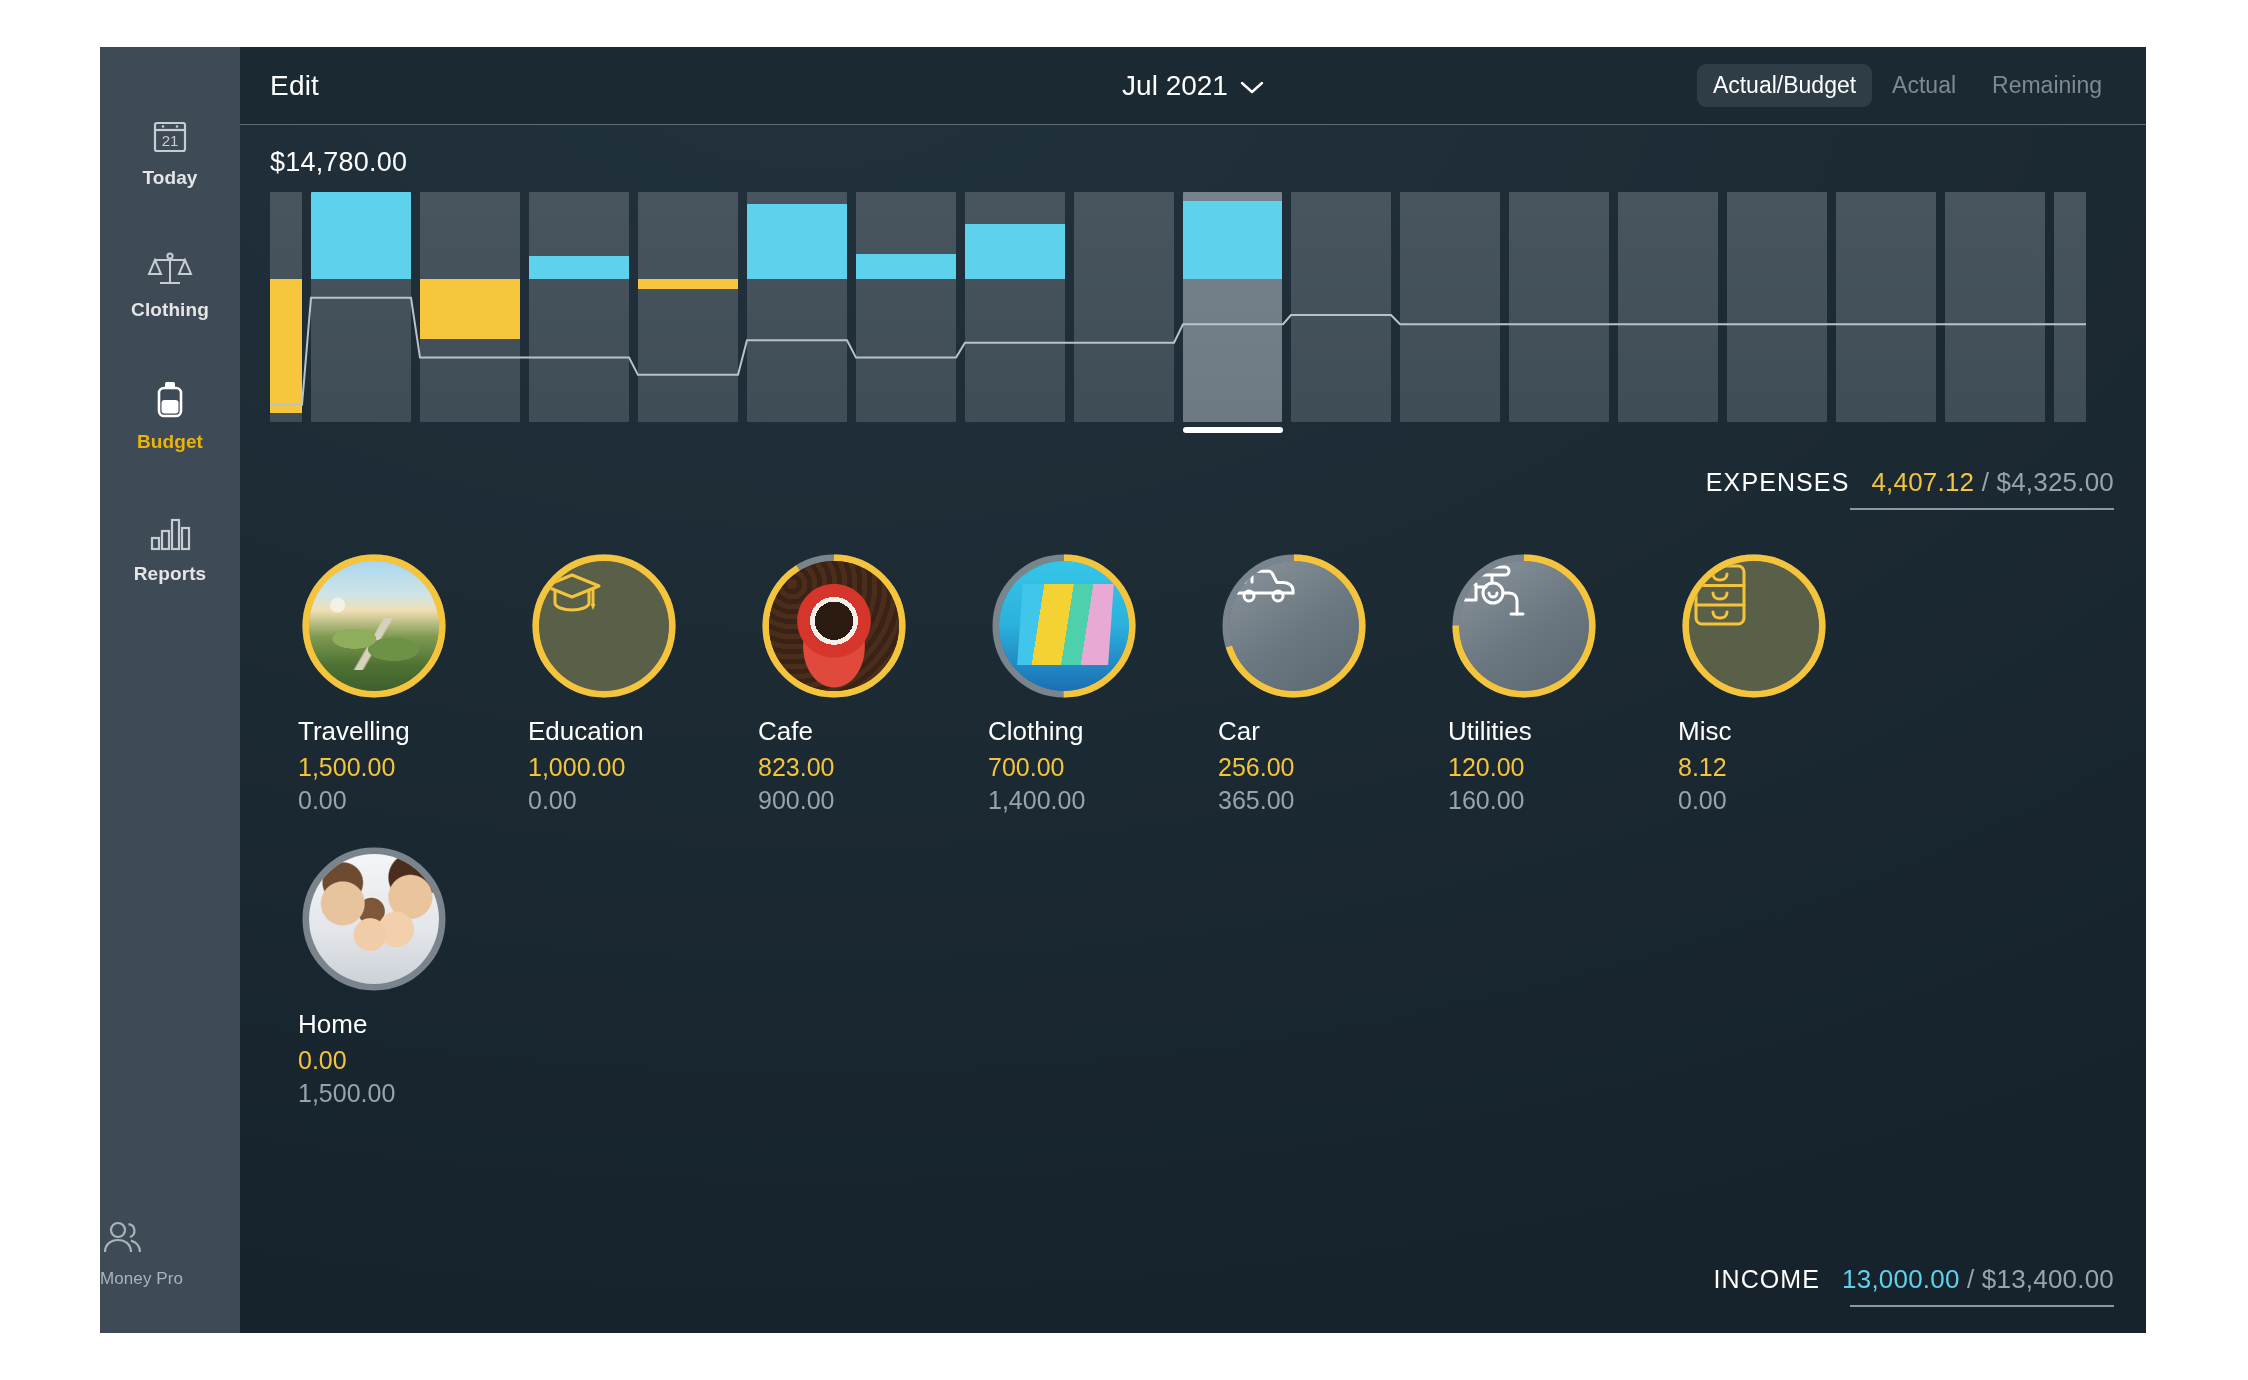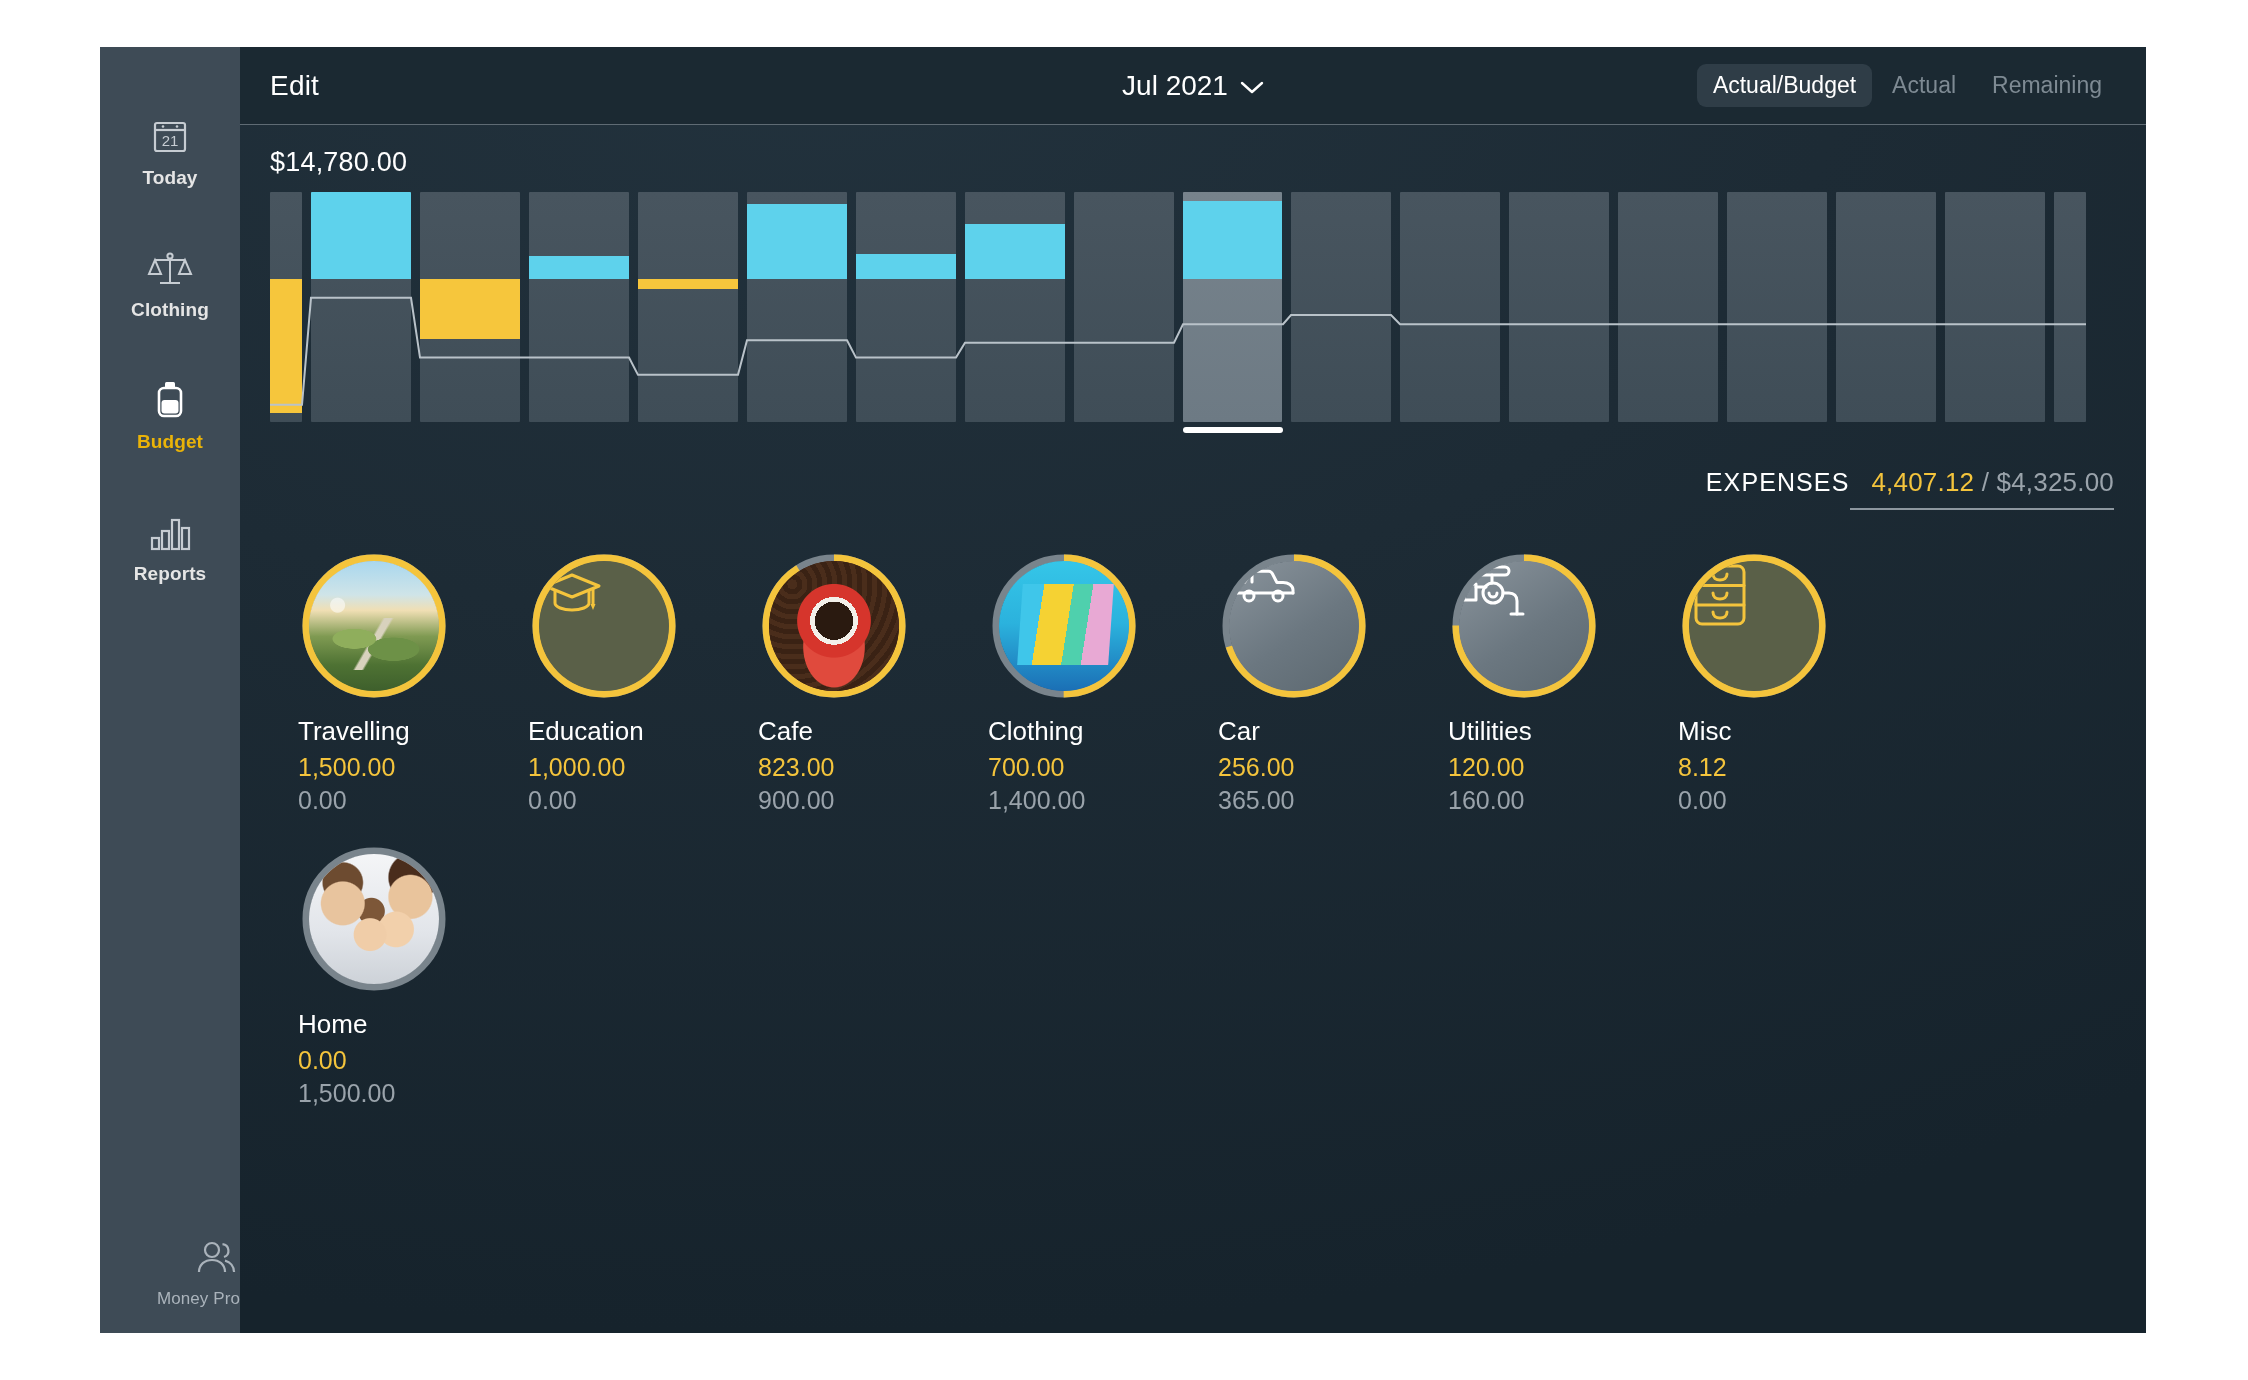--- a/index.html
+++ b/index.html
@@ -45,22 +45,22 @@
   }
   .side-label {
     font-size: 19px;
     font-weight: bold;
     color: #e5e5e5;
     letter-spacing: .1px;
   }
   .side-item.active .side-label { color: #eab308; }
   .side-bottom {
     position: absolute;
-    bottom: 24px; left: 0; width: 140px;
-    display: flex; flex-direction: column; align-items: flex-end;
+    bottom: 44px; left: 0; width: 140px;
+    display: flex; flex-direction: column; align-items: flex-start;
     cursor: pointer;
   }
   .side-bottom .side-label { font-size: 17px; color: #aab3bb; font-weight: normal;}
 
   
   .main {
     flex: 1;
     position: relative;
     background:
       radial-gradient(120% 100% at 30% 0%, #22323d 0%, #1d2b35 45%, #16232c 100%);
@@ -569,15 +569,26 @@
             </div>
           </div>
           <div class="cat-name">Home</div>
           <div class="cat-actual">0.00</div>
           <div class="cat-budget">1,500.00</div>
         </div>
       </div>
 
     <div class="bottom-spacer"></div>
 
+    <div class="income-block">
+      <div class="sum-row">
+        <span class="sum-label">INCOME</span>
+        <span class="sum-vals">
+          <span class="v-cyan">13,000.00</span>
+          <span class="v-grey">/</span>
+          <span class="v-grey">$13,400.00</span>
+        </span>
+      </div>
+      <div class="sum-rule"></div>
+    </div>
 
   </section>
 </div>
 
 </body></html>

